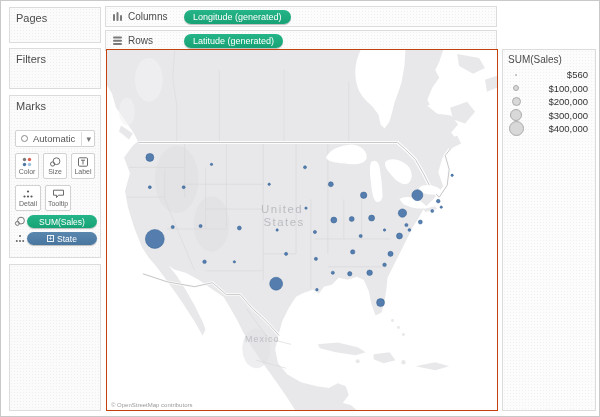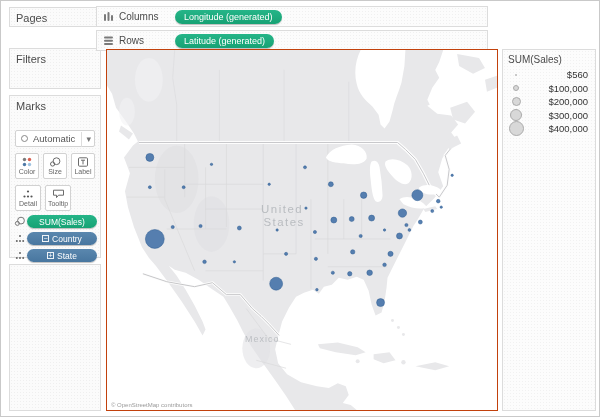--- a/index.html
+++ b/index.html
@@ -3,21 +3,21 @@
 <meta charset="utf-8">
 <style>
   html,body{margin:0;padding:0;background:#e9e9e9;}
   *{box-sizing:border-box;}
   .app{position:relative;width:600px;height:417px;background:#fff;border:1px solid #c9c9c9;
        font-family:"Liberation Sans","DejaVu Sans",sans-serif;color:#333;overflow:hidden;}
   .card{position:absolute;background:#fbfbfb;border:1px solid #dcdcdc;
         background-image:radial-gradient(#efefef 0.5px,transparent 0.5px);background-size:3px 3px;}
   .card-title{font-size:11px;color:#4b4b4b;padding:4px 6px 2px 6px;}
   
-  .pages-card{left:8px;top:6px;width:92px;height:20px;}
+  .pages-card{left:8px;top:6px;width:92px;height:36px;}
   .filters-card{left:8px;top:47px;width:92px;height:41px;}
   .marks-card{left:8px;top:94px;width:92px;height:163px;}
   .empty-card{left:8px;top:263px;width:92px;height:147px;}
   
   .marktype{margin:18px 5px 0 5px;height:17px;background:#fff;border:1px solid #d2d2d2;border-radius:2px;
             display:flex;align-items:center;font-size:9.5px;color:#555;padding-left:5px;position:relative;}
   .marktype .caret{position:absolute;right:3px;top:1px;color:#777;font-size:9px;border-left:1px solid #ddd;padding-left:4px;line-height:15px;}
   .marktype .circ{width:7px;height:7px;border:1px solid #888;border-radius:50%;margin-right:5px;background:#fff;}
   .mbtn-row{display:flex;gap:4px;margin:6px 5px 0 5px;}
   .mbtn{width:26px;height:26px;background:#fff;border:1px solid #d2d2d2;border-radius:2px;
@@ -25,21 +25,21 @@
   .mbtn .lbl{font-size:7px;color:#666;line-height:7px;}
   .pill-row{display:flex;align-items:center;margin:4px 3px 0 3px;height:13px;}
   .pill-row .picon{width:14px;display:flex;justify-content:center;flex-shrink:0;}
   .pill{flex:1;height:13px;border-radius:7px;color:#fff;font-size:8.5px;display:flex;
         align-items:center;justify-content:center;gap:3px;white-space:nowrap;box-shadow:0 1px 1px rgba(0,0,0,.25);}
   .pill.green{background:linear-gradient(#25b588,#17a274);}
   .pill.blue{background:linear-gradient(#5a87ae,#48769f);}
   .boxicon{width:7px;height:7px;border:1px solid rgba(255,255,255,.9);font-size:7px;line-height:6px;
            text-align:center;color:#fff;flex-shrink:0;}
   
-  .shelf{position:absolute;left:95px;width:392px;height:21px;background:#fcfcfc;border:1px solid #dcdcdc;
+  .shelf{position:absolute;left:104px;width:392px;height:21px;background:#fcfcfc;border:1px solid #dcdcdc;
          background-image:radial-gradient(#f0f0f0 0.5px,transparent 0.5px);background-size:3px 3px;
          display:flex;align-items:center;font-size:10px;color:#4b4b4b;text-align:right;}
   .shelf.columns{top:5px;} .shelf.rows{top:29px;}
   .shelf .sicon{margin:0 5px 0 6px;display:flex;align-items:center;}
   .shelf-pill{position:absolute;left:78px;top:3px;height:14px;border-radius:7px;padding:0 9px;
               background:linear-gradient(#25b588,#17a274);color:#fff;font-size:9px;line-height:14px;
               box-shadow:0 1px 1px rgba(0,0,0,.25);}
   
   .map-card{position:absolute;left:105px;top:48px;width:392px;height:362px;border:1px solid #c2410c;background:#fff;}
   .map-card svg{display:block;}
@@ -119,34 +119,20 @@
 
     <div class="pill-row">
       <span class="picon">
         <svg width="12" height="11" viewBox="0 0 12 11">
             <circle cx="7" cy="4.6" r="3.4" fill="none" stroke="#777"></circle>
             <circle cx="3.4" cy="7.4" r="2" fill="none" stroke="#777"></circle>
           </svg>
       </span>
       <span class="pill green">
         <span>SUM(Sales)</span>
-      </span>
-    </div>
-    <div class="pill-row">
-      <span class="picon">
-        <svg width="12" height="11" viewBox="0 0 12 11">
-            <circle cx="6" cy="3" r="1" fill="#666"></circle>
-            <circle cx="2.8" cy="8" r="1" fill="#666"></circle>
-            <circle cx="6" cy="8" r="1" fill="#666"></circle>
-            <circle cx="9.2" cy="8" r="1" fill="#666"></circle>
-          </svg>
-      </span>
-      <span class="pill blue">
-        <span class="boxicon">−</span>
-        <span>Country</span>
       </span>
     </div>
     <div class="pill-row">
       <span class="picon">
         <svg width="12" height="11" viewBox="0 0 12 11">
             <circle cx="6" cy="3" r="1" fill="#666"></circle>
             <circle cx="2.8" cy="8" r="1" fill="#666"></circle>
             <circle cx="6" cy="8" r="1" fill="#666"></circle>
             <circle cx="9.2" cy="8" r="1" fill="#666"></circle>
           </svg>

